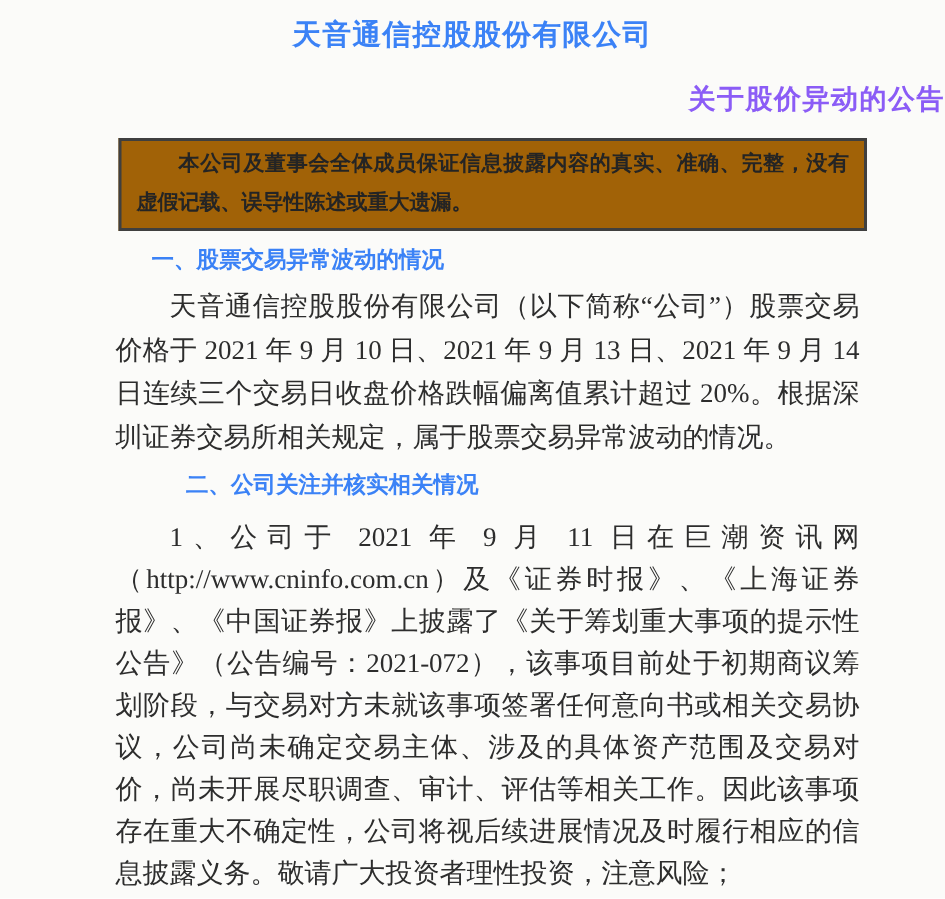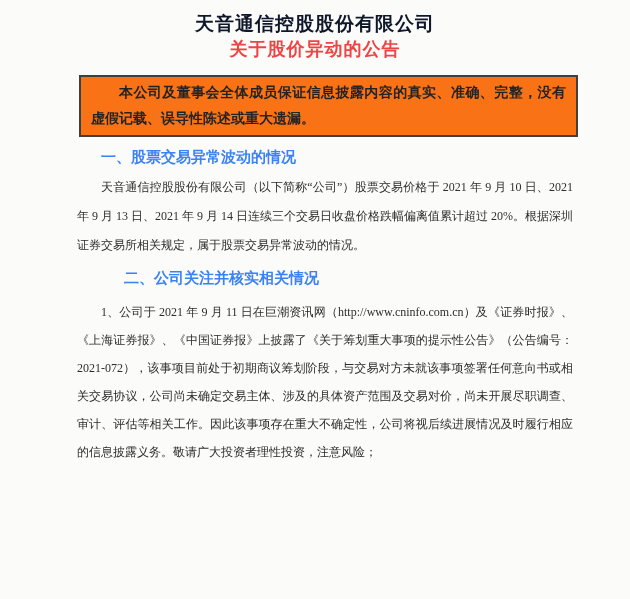--- a/index.html
+++ b/index.html
@@ -18,36 +18,37 @@
     font-family: "Liberation Serif", "DejaVu Serif", serif;
   }
   .doc-title {
     padding-top: 11px;
     text-align: center;
     font-family: "Liberation Sans", "DejaVu Sans", sans-serif;
     font-weight: bold;
     font-size: 19px;
     line-height: 26px;
     letter-spacing: 1px;
-    color: #0f172a;
+    color: #3b82f6;
   }
   .doc-subtitle {
-    text-align: center;
+    margin-top: 17px;
+    text-align: right;
     font-family: "Liberation Sans", "DejaVu Sans", sans-serif;
     font-weight: bold;
     font-size: 18px;
     line-height: 24px;
     letter-spacing: 1px;
-    color: #ef4444;
+    color: #8b5cf6;
   }
   .disclaimer-box {
     margin: 14px 52px 0 79px;
     border: 2px solid #3f3f3f;
     padding: 3px 10px;
-    background: #f97316;
+    background: #a16207;
   }
   .disclaimer-text {
     margin: 0;
     font-size: 14px;
     font-weight: bold;
     line-height: 26px;
     text-indent: 2em;
     text-align: justify;
     color: #242424;
   }
@@ -61,21 +62,21 @@
     font-size: 15px;
     line-height: 20px;
     color: #3b82f6;
   }
   .section-heading.second {
     margin-top: 8px;
     margin-left: 47px;
   }
   .para {
     margin: 6px 0 0 0;
-    font-size: 12px;
+    font-size: 18px;
     line-height: 29px;
     text-indent: 2em;
     text-align: justify;
     color: #2d2d2d;
   }
   .para.detail {
     margin-top: 10px;
     line-height: 28px;
   }
 </style>

